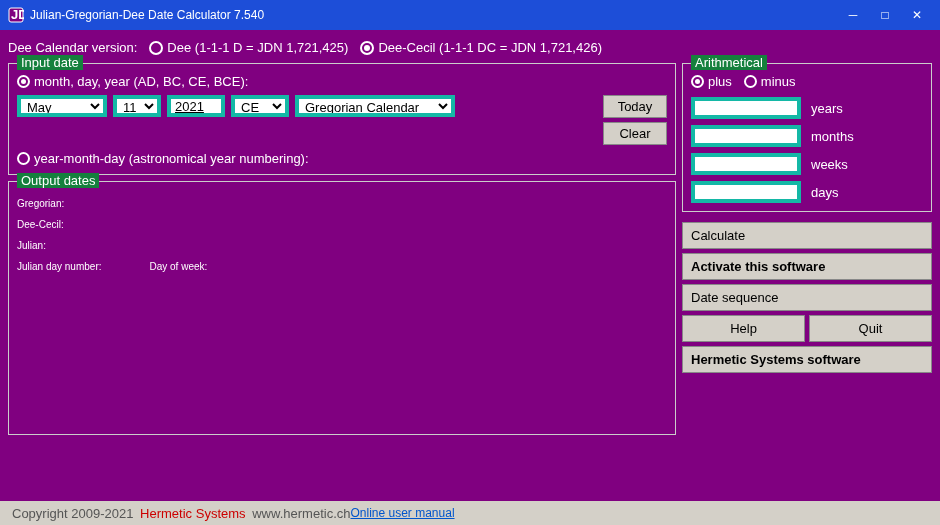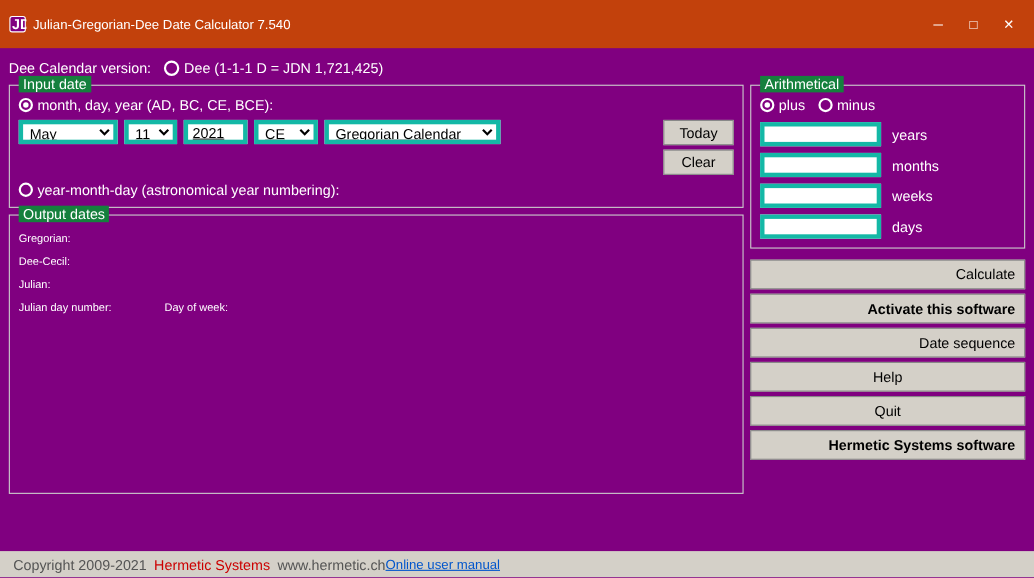--- a/index.html
+++ b/index.html
@@ -1,21 +1,21 @@
 <!DOCTYPE html>
 <html><head>
   <meta charset="utf-8">
   <style>
     * { box-sizing: border-box; margin: 0; padding: 0; font-family: 'Segoe UI', Tahoma, sans-serif; font-size: 13px; }
     body { width: 940px; height: 525px; background: #800080; overflow: hidden; }
 
     
     .titlebar {
-      display: flex; align-items: center; height: 44px;
-      background: #c2410c; color: white; padding: 0 8px;
+      display: flex; align-items: center; height: 30px;
+      background: #1d4ed8; color: white; padding: 0 8px;
       user-select: none;
     }
     .titlebar-icon { width: 16px; height: 16px; margin-right: 6px; display: flex; align-items: center; justify-content: center; }
     .titlebar-title { flex: 1; font-size: 12px; }
     .titlebar-controls { display: flex; gap: 2px; }
     .titlebar-btn {
       width: 30px; height: 20px; display: flex; align-items: center; justify-content: center;
       background: transparent; border: none; color: white; cursor: pointer; font-size: 12px;
     }
 
@@ -100,24 +100,24 @@
     .arith-panel { }
     .arith-header { display: flex; align-items: center; gap: 12px; margin-bottom: 8px; }
     .arith-grid { display: grid; grid-template-columns: 120px 1fr; row-gap: 6px; align-items: center; }
     .arith-input { width: 110px; height: 22px; background: white; border: 1px solid #999; }
     .arith-label { color: white; font-size: 13px; }
 
     
     .right-buttons { display: flex; flex-direction: column; gap: 4px; margin-top: 4px; }
     .btn-wide {
       width: 100%; background: #d4d0c8; border: 1px solid #888; padding: 5px 8px;
-      cursor: pointer; font-size: 13px; color: black; text-align: right;
+      cursor: pointer; font-size: 13px; color: black; text-align: left;
     }
     .btn-wide.activate { font-weight: bold; }
-    .btn-row { display: flex; gap: 4px; flex-direction: column; }
+    .btn-row { display: flex; gap: 4px; }
     .btn-half {
       flex: 1; background: #d4d0c8; border: 1px solid #888; padding: 5px 8px;
       cursor: pointer; font-size: 13px; color: black; text-align: center;
     }
     .btn-wide.hermetic { font-weight: bold; }
 
     
     .footer {
       height: 24px; background: #d4d0c8; display: flex; align-items: center;
       justify-content: flex-start; padding: 0 12px;
@@ -149,20 +149,24 @@
     </div>
   </div>
 
   <div class="main-area">
 
     <div class="dee-row">
       <span class="dee-label">Dee Calendar version:</span>
       <label class="radio-option">
         <div class="radio-dot"></div>
         <span>Dee (1-1-1 D = JDN 1,721,425)</span>
+      </label>
+      <label class="radio-option">
+        <div class="radio-dot selected"></div>
+        <span>Dee-Cecil (1-1-1 DC = JDN 1,721,426)</span>
       </label>
     </div>
 
     <div class="content-row">
 
       <div class="left-col">
 
         <div class="panel input-date-panel">
           <span class="panel-label">Input date</span>
 

